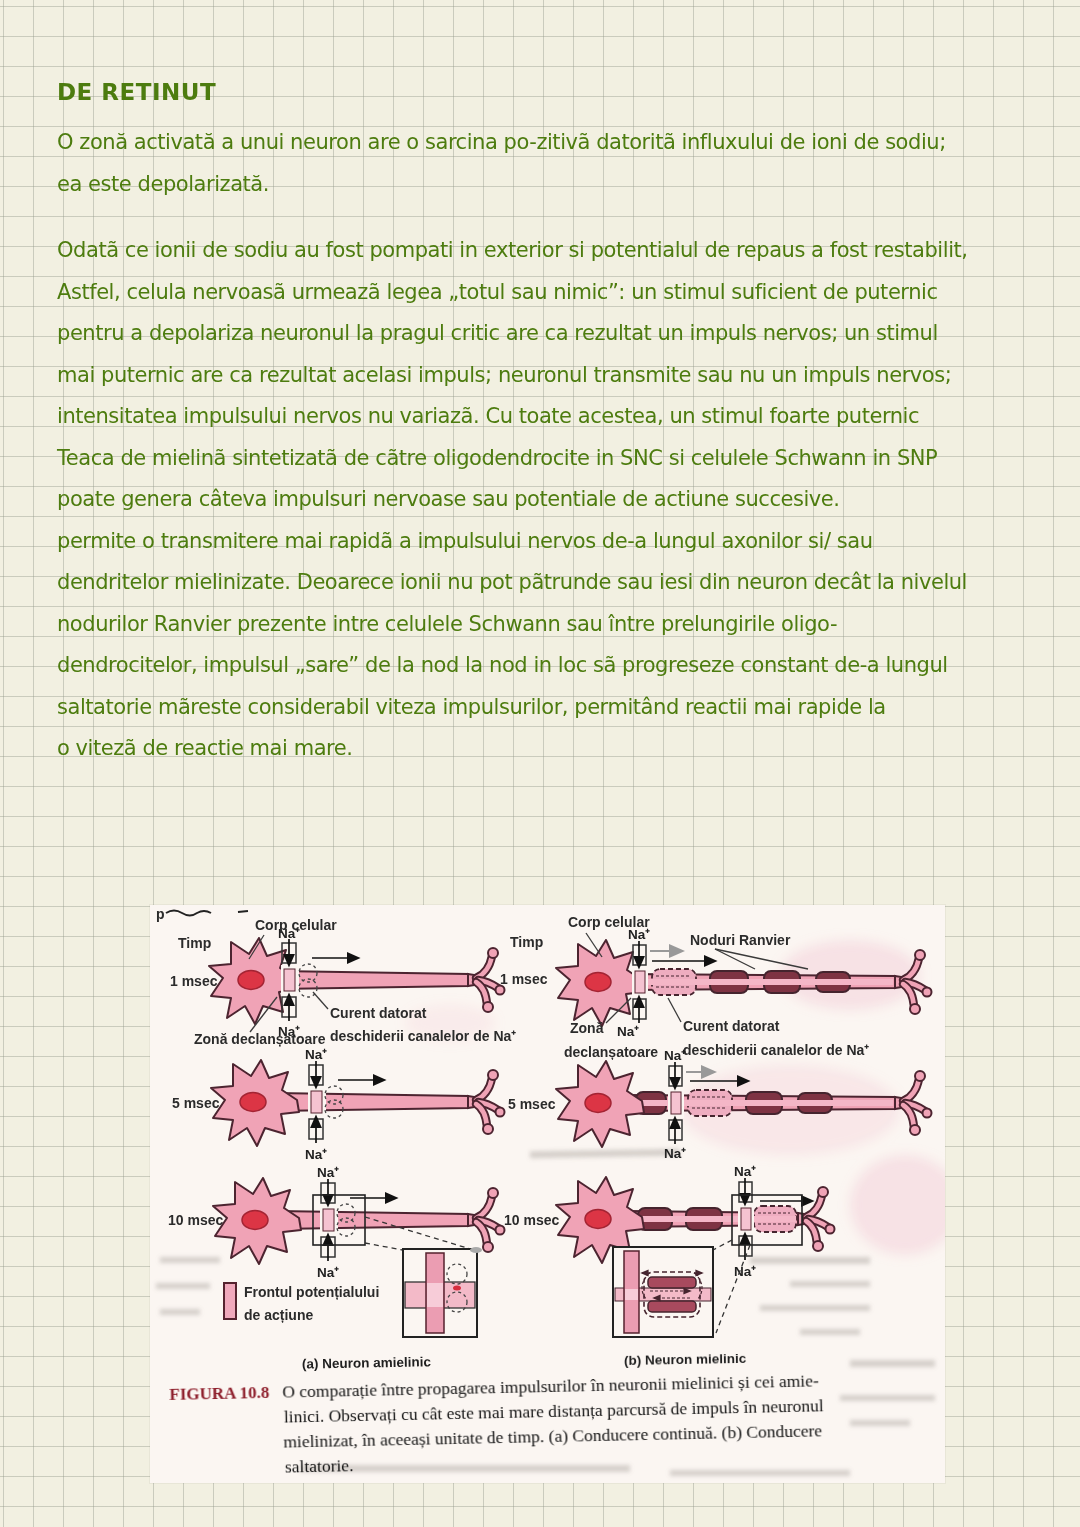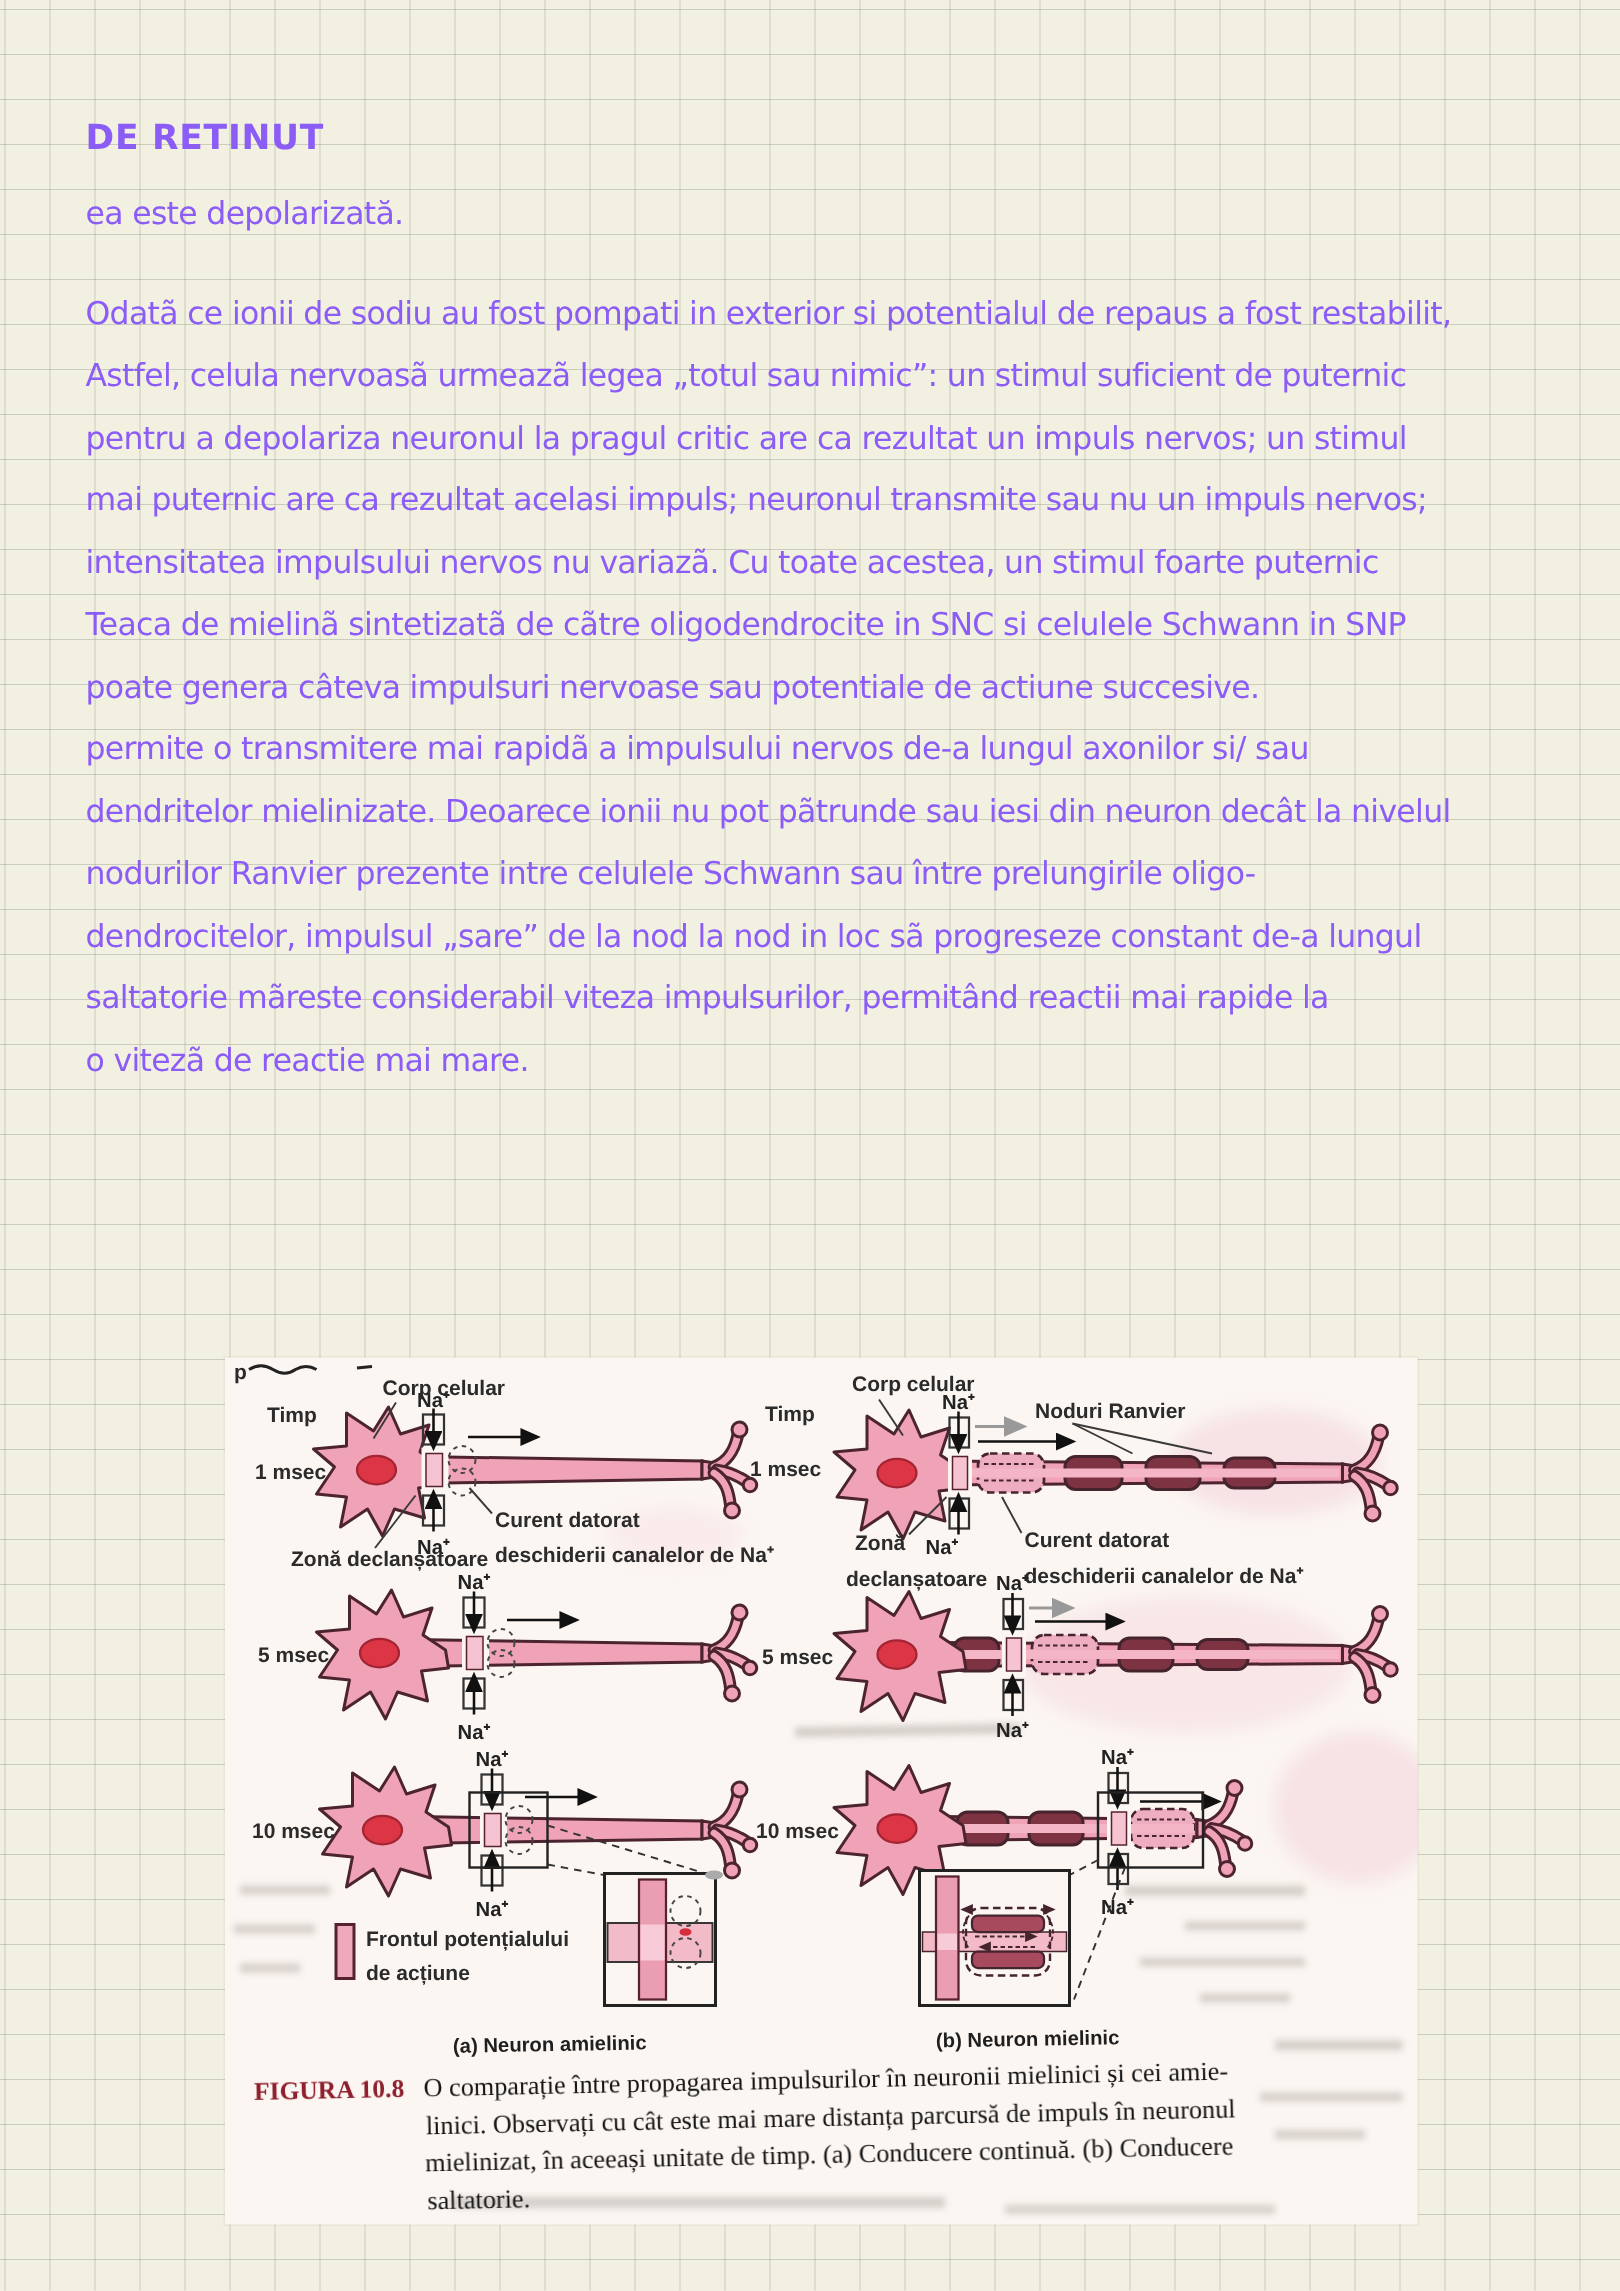--- a/index.html
+++ b/index.html
@@ -6,21 +6,21 @@
   body{
     width:1080px;height:1527px;position:relative;overflow:hidden;
     background-color:#f2f0e1;
     background-image:
       linear-gradient(to right, rgba(148,153,138,.42) 1px, transparent 1px),
       linear-gradient(to bottom, rgba(148,153,138,.42) 1px, transparent 1px);
     background-size:30px 30px;
     background-position:3px 6px;
     font-family:"DejaVu Sans", sans-serif;
   }
-  .note{position:absolute;left:57px;top:76px;right:28px;color:#8b5cf6;}
+  .note{position:absolute;left:57px;top:76px;right:28px;color:#4d7c0f;}
   .note-title{font-size:23px;font-weight:700;letter-spacing:.5px;line-height:32px;}
   .note-lines{margin-top:14px;}
   .nline{font-size:21px;font-weight:500;letter-spacing:-.45px;line-height:41.5px;white-space:nowrap;}
   .para-gap{margin-top:25px;}
   .figure{
     position:absolute;left:150px;top:905px;width:795px;height:578px;
     background:#fbf6f2;box-shadow:0 0 0 1px rgba(120,110,100,.08);
   }
   .figure svg{display:block;}
   
@@ -46,20 +46,21 @@
   .front{fill:#f5c3d1;stroke:#55222e;stroke-width:1;}
   .smudge{fill:#8a8278;opacity:.32;}
   .splotch{fill:#f0b2c6;}
 </style>
 </head>
 <body>
 
 <div class="note">
   <div class="note-title">DE RETINUT</div>
   <div class="note-lines">
+    <div class="nline">O zonă activată a unui neuron are o sarcina po-zitivã datoritã influxului de ioni de sodiu;</div>
     <div class="nline">ea este depolarizată.</div>
     <div class="nline para-gap">Odatã ce ionii de sodiu au fost pompati in exterior si potentialul de repaus a fost restabilit,</div>
     <div class="nline">Astfel, celula nervoasã urmeazã legea „totul sau nimic”: un stimul suficient de puternic</div>
     <div class="nline">pentru a depolariza neuronul la pragul critic are ca rezultat un impuls nervos; un stimul</div>
     <div class="nline">mai puternic are ca rezultat acelasi impuls; neuronul transmite sau nu un impuls nervos;</div>
     <div class="nline">intensitatea impulsului nervos nu variazã. Cu toate acestea, un stimul foarte puternic</div>
     <div class="nline">Teaca de mielinã sintetizatã de cãtre oligodendrocite in SNC si celulele Schwann in SNP</div>
     <div class="nline">poate genera câteva impulsuri nervoase sau potentiale de actiune succesive.</div>
     <div class="nline">permite o transmitere mai rapidã a impulsului nervos de-a lungul axonilor si/ sau</div>
     <div class="nline">dendritelor mielinizate. Deoarece ionii nu pot pãtrunde sau iesi din neuron decât la nivelul</div>

